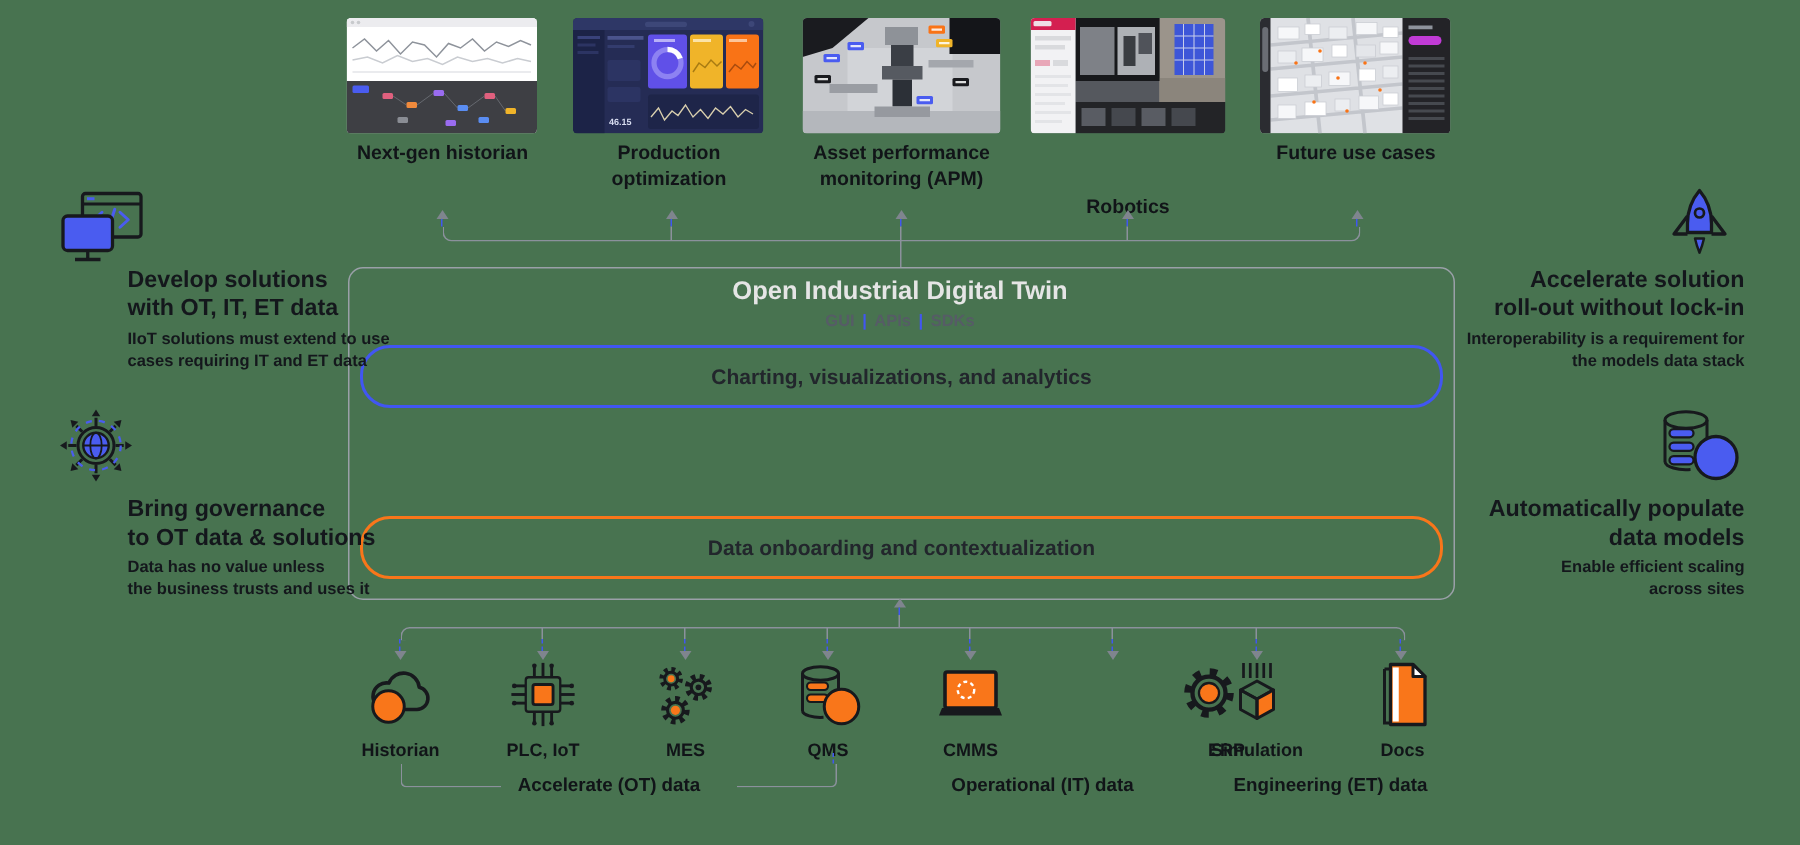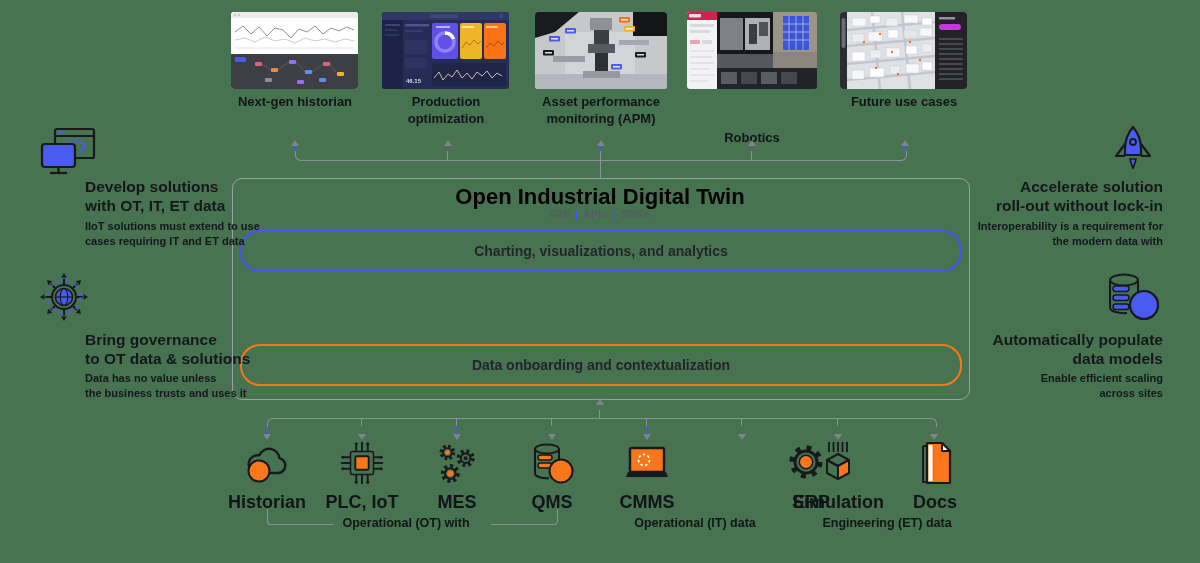--- a/index.html
+++ b/index.html
@@ -11,34 +11,34 @@
   .uc-label{position:absolute;top:93px;font-weight:700;font-size:13px;line-height:17px;color:#111418;text-align:center;}
   
   .vline{position:absolute;width:0;border-left:1.6px solid #8b919c;}
   .vdash{position:absolute;width:0;border-left:1.6px dashed #4156f2;}
   .arr-up{position:absolute;width:0;height:0;border-left:4.5px solid transparent;border-right:4.5px solid transparent;border-bottom:6px solid #7f858e;}
   .arr-down{position:absolute;width:0;height:0;border-left:4.5px solid transparent;border-right:4.5px solid transparent;border-top:6px solid #7f858e;}
   .bus-top{position:absolute;left:295px;top:151px;width:610px;height:9px;border-left:1.6px solid #8b919c;border-right:1.6px solid #8b919c;border-bottom:1.6px solid #8b919c;border-radius:0 0 6px 6px;}
   .bus-bottom{position:absolute;left:267px;top:418px;width:668px;height:8px;border-left:1.6px solid #8b919c;border-right:1.6px solid #8b919c;border-top:1.6px solid #8b919c;border-radius:6px 6px 0 0;}
   
   .platform-box{position:absolute;left:232px;top:178px;width:736px;height:220px;border:1.6px solid #9aa0a8;border-radius:10px;}
-  .p-title{position:absolute;left:232px;top:184px;width:736px;text-align:center;font-size:22px;font-weight:700;color:#000000;}
+  .p-title{position:absolute;left:232px;top:184px;width:736px;text-align:center;font-size:17px;font-weight:700;color:#e5e5e5;}
   .p-sub{position:absolute;left:232px;top:208px;width:736px;text-align:center;font-size:11px;font-weight:700;color:#565c66;}
   .p-sub .sep{color:#4156f2;margin:0 5px;font-weight:700;}
   .pill{position:absolute;left:240px;width:718px;height:38px;border-radius:20px;text-align:center;line-height:38px;font-size:14px;font-weight:600;color:#22262c;}
   .pill.blue{border:2px solid #4156f2;}
   .pill.orange{border:2px solid #f9761a;}
   
   .co-h{position:absolute;font-size:15.5px;font-weight:700;color:#14171c;line-height:19px;}
   .co-b{position:absolute;font-size:11px;font-weight:700;color:#14171c;line-height:15px;}
   .r{text-align:right;}
   .line{display:block;margin-left:45px;}
   
   .source{position:absolute;top:440px;width:96px;text-align:center;}
-  .src-label{margin-top:2px;font-size:18px;font-weight:700;color:#111418;}
+  .src-label{margin-top:2px;font-size:12px;font-weight:700;color:#111418;}
   .group-label{position:absolute;top:516px;width:170px;text-align:center;font-size:12.5px;font-weight:700;color:#111418;}
   .bracket-l{position:absolute;left:267px;top:509px;width:66px;height:15px;border-left:1.6px solid #8b919c;border-bottom:1.6px solid #8b919c;border-radius:0 0 0 4px;}
   .bracket-r{position:absolute;left:491px;top:509px;width:66px;height:15px;border-right:1.6px solid #8b919c;border-bottom:1.6px solid #8b919c;border-radius:0 0 4px 0;}
 </style>
 </head>
 <body>
 
 <div class="canvas">
 
   <div class="thumb" style="left:231px;width:127px;">
@@ -353,21 +353,21 @@
       <path d="M32,20 L41,32 L32,32" fill="none" stroke="#17191d" stroke-width="2.2" stroke-linejoin="round"></path>
       <path d="M21,35 C22,39.5 23,42 24,44.5 C25,42 26,39.5 27,35 Z" fill="#4a5cf0" stroke="#17191d" stroke-width="1.6" stroke-linejoin="round"></path>
     </svg>
   </div>
   <div class="co-h r" style="right:37px;top:177px;">
     <span class="line">Accelerate solution</span>
     <span class="line">roll-out without lock-in</span>
   </div>
   <div class="co-b r" style="right:37px;top:219px;">
     <span class="line">Interoperability is a requirement for</span>
-    <span class="line">the modern data with</span>
+    <span class="line">the models data stack</span>
   </div>
 
   <div class="abs" style="left:1104px;top:271px;">
     <svg width="56" height="52" viewBox="0 0 56 52">
       <ellipse cx="20" cy="9" rx="14" ry="5.5" fill="none" stroke="#17191d" stroke-width="2"></ellipse>
       <path d="M6,9 L6,37 M34,9 L34,21" stroke="#17191d" stroke-width="2" fill="none"></path>
       <path d="M6,37 A14,5.5 0 0 0 23,42" fill="none" stroke="#17191d" stroke-width="2"></path>
       <rect x="9" y="15" width="16" height="5.5" rx="2.7" fill="#4a5cf0" stroke="#17191d" stroke-width="1.5"></rect>
       <rect x="9" y="24" width="16" height="5.5" rx="2.7" fill="#4a5cf0" stroke="#17191d" stroke-width="1.5"></rect>
       <rect x="9" y="33" width="16" height="5.5" rx="2.7" fill="#4a5cf0" stroke="#17191d" stroke-width="1.5"></rect>
@@ -491,17 +491,17 @@
       <path d="M16,3 H31 L39,11 V43 H16 Z" fill="#f9761a" stroke="#17191d" stroke-width="2.2" stroke-linejoin="round"></path>
       <rect x="17.5" y="5" width="4" height="36" fill="#ffffff"></rect>
       <path d="M31,3 V11 H39 Z" fill="#ffffff" stroke="#17191d" stroke-width="2" stroke-linejoin="round"></path>
     </svg>
     <div class="src-label">Docs</div>
   </div>
 
   <div class="bracket-l"></div>
   <div class="bracket-r"></div>
   <div class="vdash" style="left:555px;top:502px;height:7px;"></div>
-  <div class="group-label" style="left:327px;width:158px;">Operational (OT) with</div>
+  <div class="group-label" style="left:327px;width:158px;">Accelerate (OT) data</div>
   <div class="group-label" style="left:610px;">Operational (IT) data</div>
   <div class="group-label" style="left:802px;">Engineering (ET) data</div>
 
 </div>
 
 </body></html>

